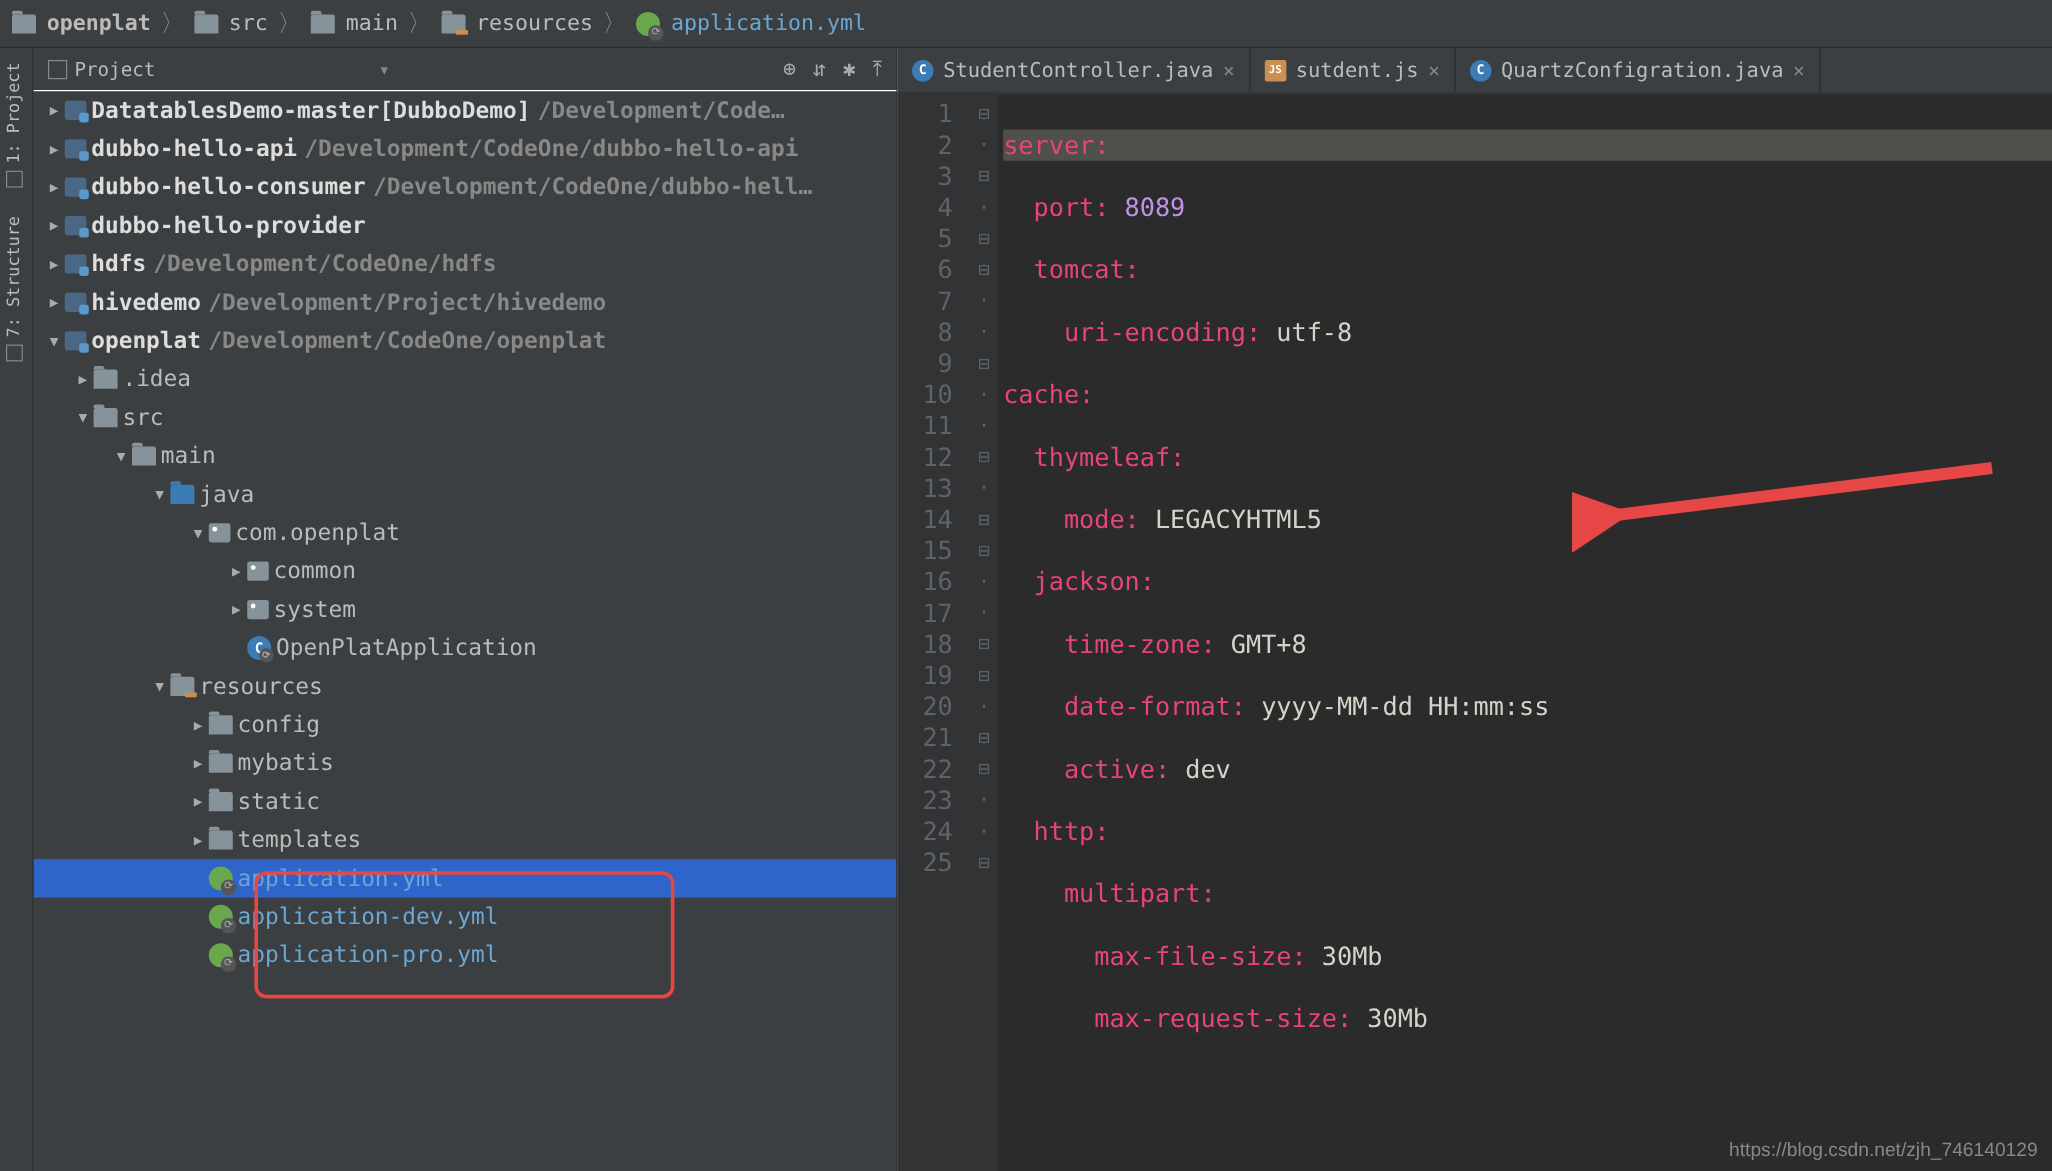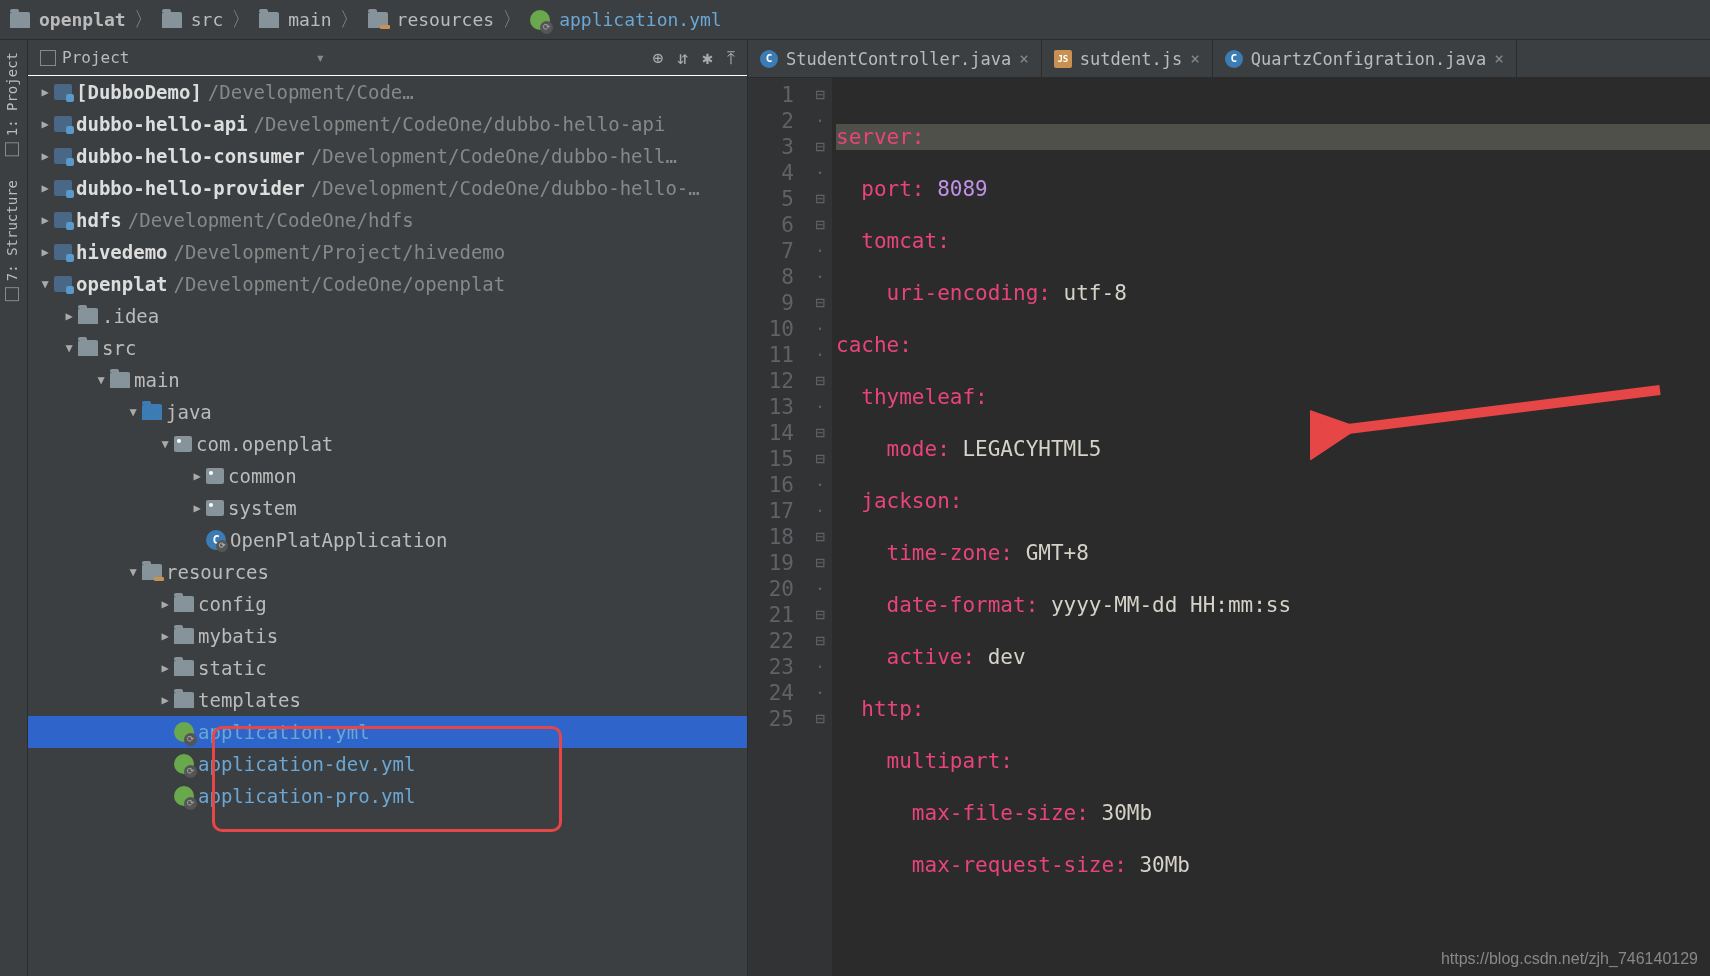--- a/index.html
+++ b/index.html
@@ -21,21 +21,21 @@
 .side-tab .box{width:14px;height:14px;border:1px solid #888;display:inline-block;transform:rotate(90deg)}
 .main{position:absolute;left:28px;top:40px;right:0;bottom:0;display:flex}
 .left-panel{width:720px;background:#3c3f41;border-right:1px solid #2b2b2b;display:flex;flex-direction:column}
 .panel-header{height:36px;display:flex;align-items:center;padding:0 12px;border-bottom:1px solid #ffffff;font-family:sans-serif;font-size:16px}
 .panel-header .title{flex:1;display:flex;align-items:center;gap:6px}
 .panel-header .tools{display:flex;gap:14px;color:#aaa;font-size:18px}
 .tree{flex:1;overflow:hidden;font-family:sans-serif;font-size:19px;line-height:32px;white-space:nowrap}
 .tree .row{display:flex;align-items:center;height:32px;padding-left:8px}
 .tree .arrow{width:18px;color:#aaa;font-size:12px;text-align:center}
 .tree .name{color:#ddd;font-weight:bold}
-.tree .path{color:#888;font-weight:normal;margin-left:6px}
+.tree .path{color:#888;font-weight:bold;margin-left:6px}
 .tree .indent1{padding-left:32px}
 .tree .indent2{padding-left:64px}
 .tree .indent3{padding-left:96px}
 .tree .indent4{padding-left:128px}
 .tree .indent5{padding-left:160px}
 .tree .selected{background:#2f65ca;color:#fff}
 .tree .link{color:#6aa7d4}
 .module-icon{display:inline-block;width:18px;height:16px;background:#4a6785;border-radius:2px;margin-right:4px;position:relative}
 .module-icon:after{content:"";position:absolute;right:-2px;bottom:-2px;width:8px;height:8px;background:#5a99c9;border-radius:2px}
 .pkg-icon{display:inline-block;width:18px;height:16px;background:#87939a;border-radius:2px;margin-right:4px;position:relative}
@@ -48,21 +48,21 @@
 .tabs{height:38px;display:flex;align-items:center;background:#3c3f41;border-bottom:1px solid #2b2b2b;font-family:sans-serif;font-size:17px}
 .tab{display:flex;align-items:center;padding:0 12px;height:100%;gap:8px;border-right:1px solid #2b2b2b;cursor:pointer}
 .tab .close{color:#888;font-size:16px}
 .c-icon{display:inline-block;width:18px;height:18px;background:#3c7cb5;border-radius:50%;color:#fff;font-size:11px;text-align:center;line-height:18px;font-weight:bold}
 .c-icon:before{content:"C"}
 .js-icon{display:inline-block;width:18px;height:18px;background:#c89051;border-radius:2px;color:#fff;font-size:9px;text-align:center;line-height:18px;font-weight:bold}
 .js-icon:before{content:"JS"}
 .editor{flex:1;display:flex;font-size:21px;line-height:26px;background:#2b2b2b;overflow:hidden}
 .gutter{width:60px;text-align:right;color:#606366;padding-right:14px;padding-top:4px;background:#313335;user-select:none}
 .fold{width:24px;background:#313335;padding-top:4px;color:#606366;font-size:16px;text-align:center}
-.code{flex:1;padding-top:20px;padding-left:4px;white-space:pre}
+.code{flex:1;padding-top:4px;padding-left:4px;white-space:pre}
 .code .line{height:26px}
 .k{color:#e8447a}
 .v{color:#d5d2c8}
 .vn{color:#bf92e8}
 .code .line1{background:#50504a}
 .arrow-annot{position:absolute;top:380px;right:40px;pointer-events:none}
 .watermark{position:absolute;bottom:8px;right:12px;color:#888;font-size:16px;font-family:sans-serif}
 </style>
 </head>
 <body>
@@ -117,40 +117,40 @@
         <span>⊕</span>
         <span>⇵</span>
         <span>✱</span>
         <span>⤒</span>
       </span>
     </div>
     <div class="tree">
       <div class="row">
           <span class="arrow">▶</span>
           <span class="module-icon"></span>
+          <span class="name">DatatablesDemo-master</span> 
           <span class="name">[DubboDemo]</span>
           <span class="path">/Development/Code…</span>
         </div>
       <div class="row">
           <span class="arrow">▶</span>
           <span class="module-icon"></span>
           <span class="name">dubbo-hello-api</span>
           <span class="path">/Development/CodeOne/dubbo-hello-api</span>
         </div>
       <div class="row">
           <span class="arrow">▶</span>
           <span class="module-icon"></span>
           <span class="name">dubbo-hello-consumer</span>
           <span class="path">/Development/CodeOne/dubbo-hell…</span>
         </div>
       <div class="row">
           <span class="arrow">▶</span>
           <span class="module-icon"></span>
           <span class="name">dubbo-hello-provider</span>
-          <span class="path">/Development/CodeOne/dubbo-hello-…</span>
         </div>
       <div class="row">
           <span class="arrow">▶</span>
           <span class="module-icon"></span>
           <span class="name">hdfs</span>
           <span class="path">/Development/CodeOne/hdfs</span>
         </div>
       <div class="row">
           <span class="arrow">▶</span>
           <span class="module-icon"></span>

